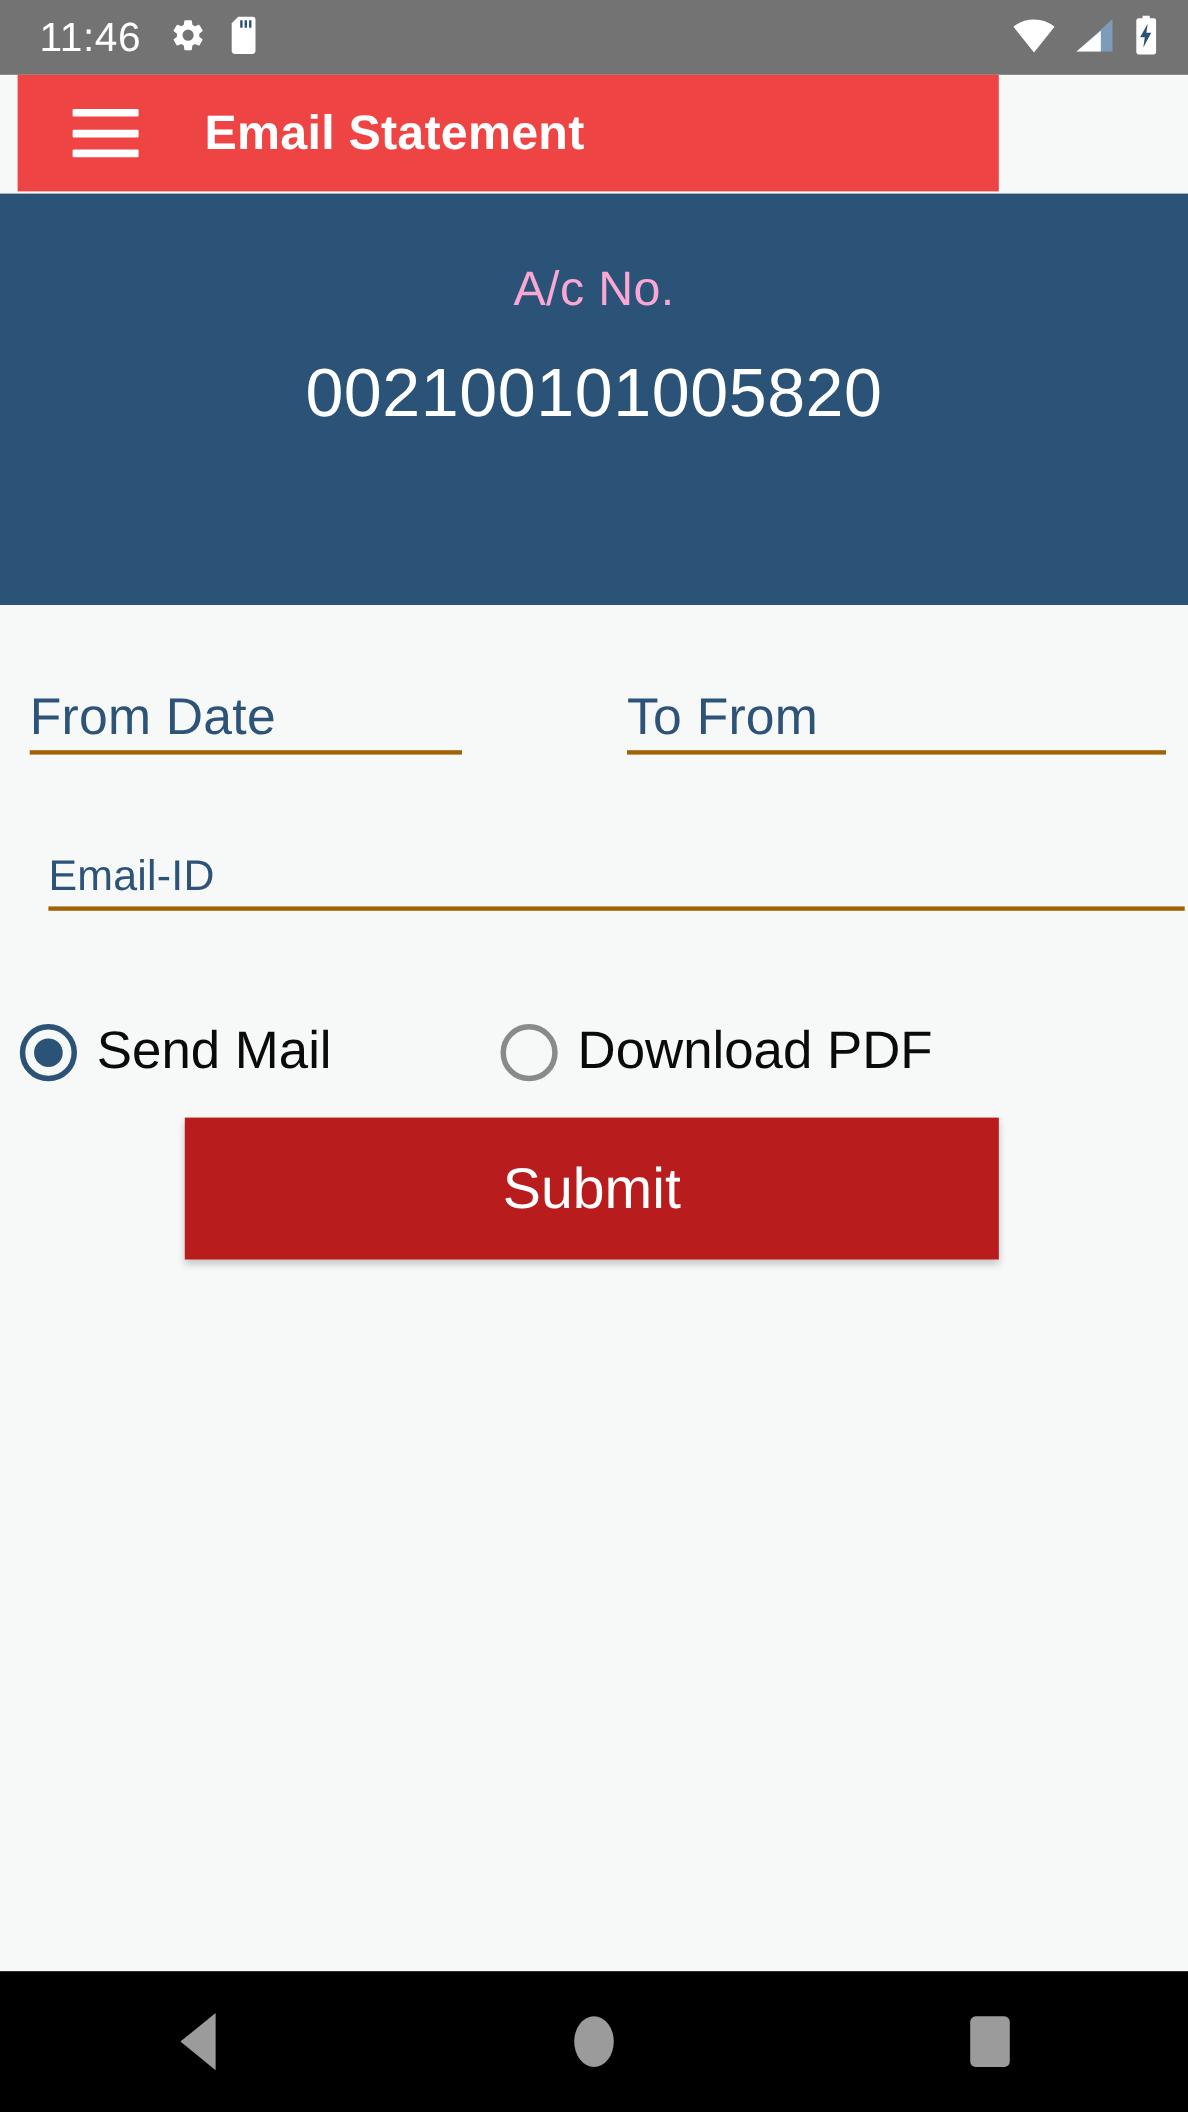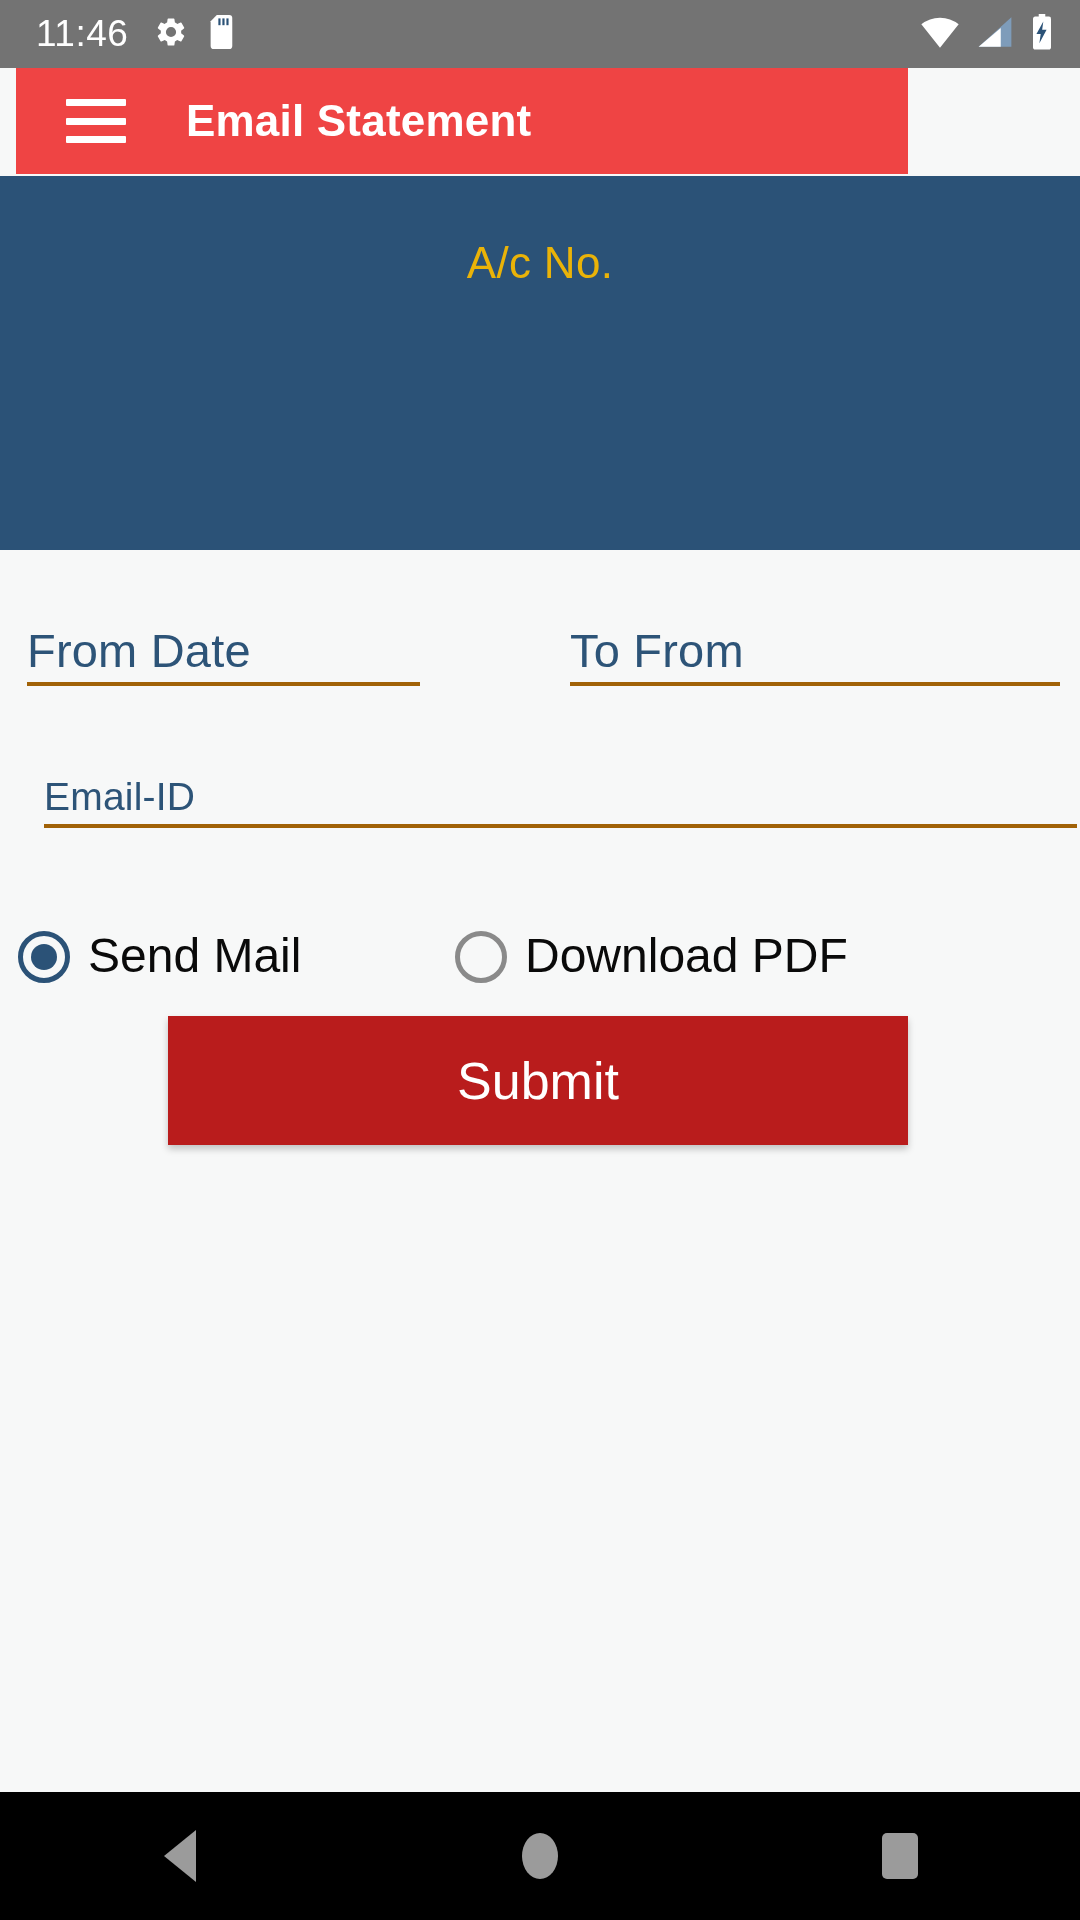--- a/index.html
+++ b/index.html
@@ -41,21 +41,21 @@
     margin-left:60px; letter-spacing:0.2px;
   }
 
   
   .account-header {
     position:absolute; top:176px; left:0; width:1080px; height:374px;
     background:#2b5277;
     display:flex; flex-direction:column; align-items:center;
     padding-top:62px;
   }
-  .ac-label { color:#eab308; font-size:44px; letter-spacing:0.3px; }
+  .ac-label { color:#f9a8d4; font-size:44px; letter-spacing:0.3px; }
   .ac-number { color:#ffffff; font-size:62px; margin-top:34px; letter-spacing:0.5px; }
 
   
   .form-area { position:absolute; top:550px; left:0; width:1080px; }
 
   .date-row { position:relative; height:120px; }
 
   .field {
     position:absolute;
     border-bottom:4px solid #a16207;
@@ -168,20 +168,21 @@
     <div class="hamburger">
       <span></span>
       <span></span>
       <span></span>
     </div>
     <div class="appbar-title">Email Statement</div>
   </div>
 
   <div class="account-header">
     <div class="ac-label">A/c No.</div>
+    <div class="ac-number">002100101005820</div>
   </div>
 
   <div class="form-area">
 
     <div class="date-row">
       <div class="field from-date">
         <span class="field-placeholder">From Date</span>
       </div>
       <div class="field to-date">
         <span class="field-placeholder">To From</span>

